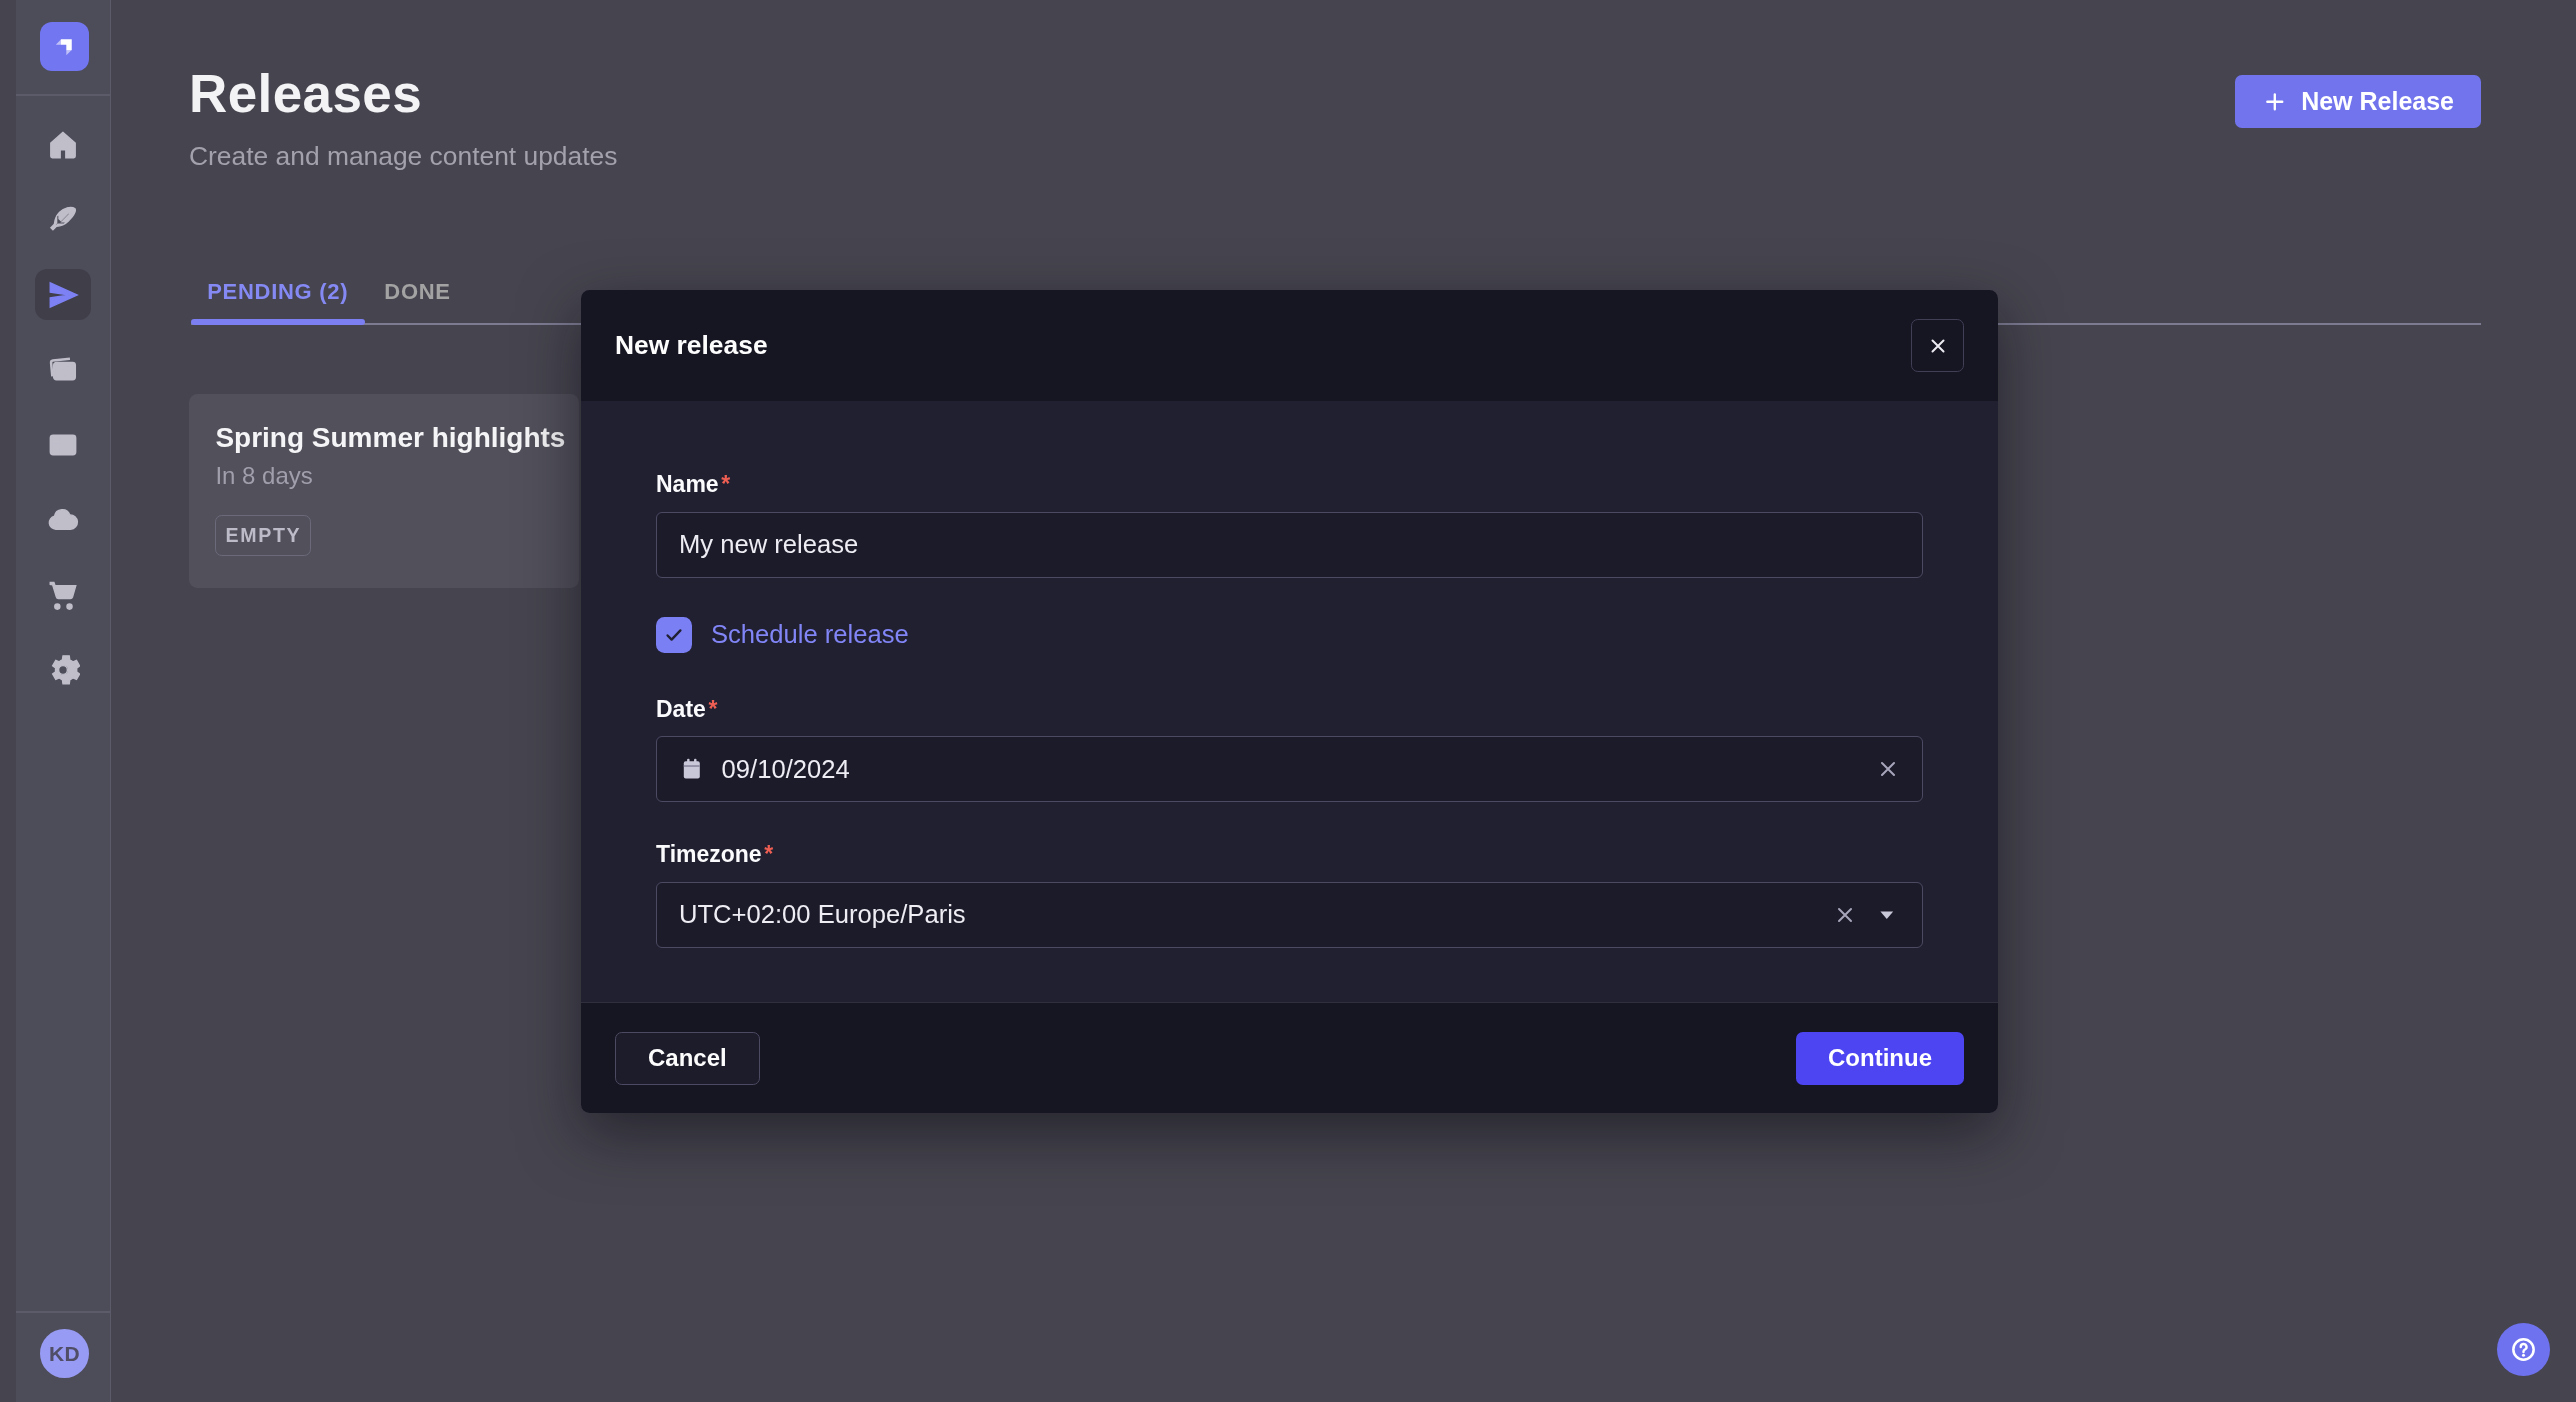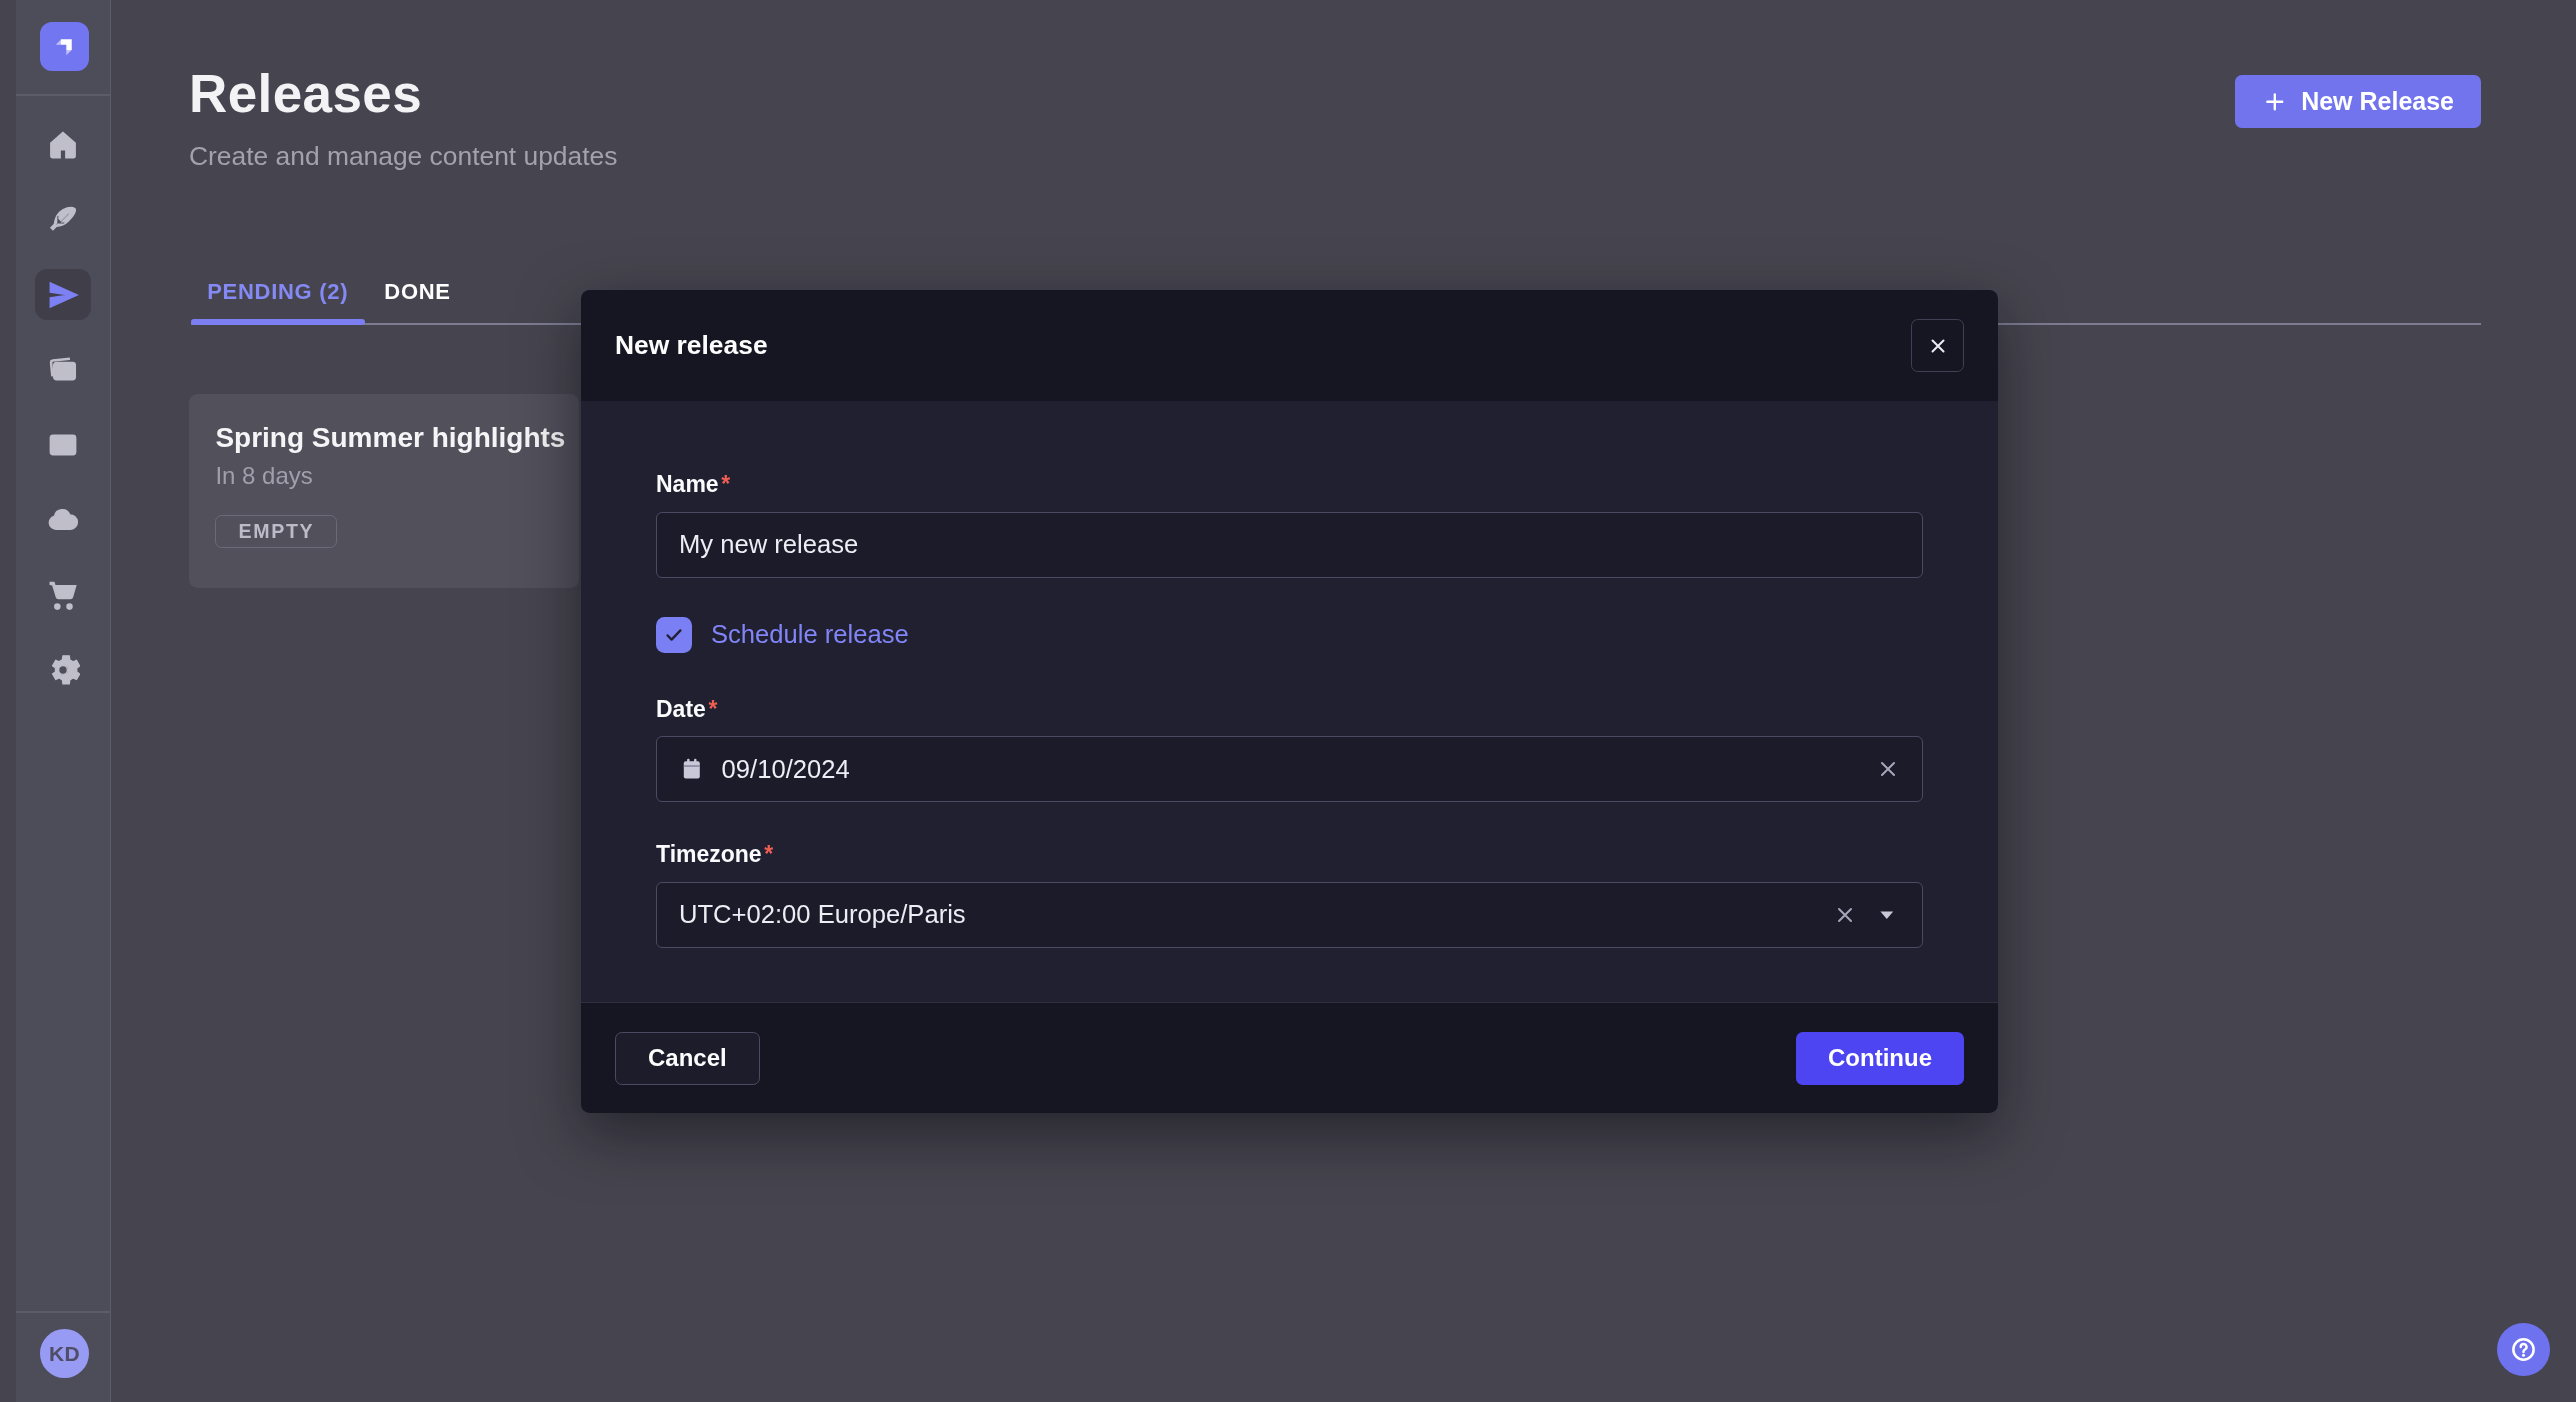--- a/index.html
+++ b/index.html
@@ -52,38 +52,38 @@
     font-family:inherit;
   }
   .new-release-btn svg{width:25.6px;height:25.6px;}
   
   .tabs{position:absolute;left:94px;top:264px;right:95px;height:63px;}
   .tab{
     position:absolute;top:0;height:55px;display:flex;align-items:center;justify-content:center;
     font-size:22px;font-weight:600;letter-spacing:0.7px;cursor:pointer;
   }
   .tab-pending{left:1.7px;width:174px;color:#8589f4;}
-  .tab-done{left:201px;width:55px;color:#ffffff;}
+  .tab-done{left:201px;width:55px;color:#a3a3a3;}
   .tabs-baseline{position:absolute;left:1.7px;right:0;top:59px;height:1.7px;background:#7c7b92;}
   .tab-underline{position:absolute;left:1.7px;top:55px;width:174px;height:6px;background:#7b7ff2;border-radius:3.4px;}
   
   .release-card{
     position:absolute;left:94px;top:394px;width:390px;height:194px;
     background:#51505b;border-radius:8.5px;cursor:pointer;
   }
   .release-card-title{
     position:absolute;left:26.4px;top:28px;margin:0;
     font-size:28px;font-weight:600;color:#f5f5f7;
   }
   .release-card-meta{
     position:absolute;left:26.4px;top:68px;margin:0;
     font-size:24px;color:#a09fab;
   }
   .release-card-badge{
-    position:absolute;left:26.4px;top:121px;height:33px;padding:0 22px;
+    position:absolute;left:26.4px;top:121px;height:41px;padding:0 9px;
     border:1.7px solid #6b6a7a;border-radius:6.8px;color:#bcbbc7;
     font-size:19.6px;font-weight:600;letter-spacing:1.7px;
     display:flex;align-items:center;
   }
   
   .modal{
     position:absolute;left:581px;top:290px;width:1417px;height:823px;
     border-radius:8.5px;overflow:hidden;display:flex;flex-direction:column;
     box-shadow:0 20.4px 60px rgba(8,8,16,.5);
   }

